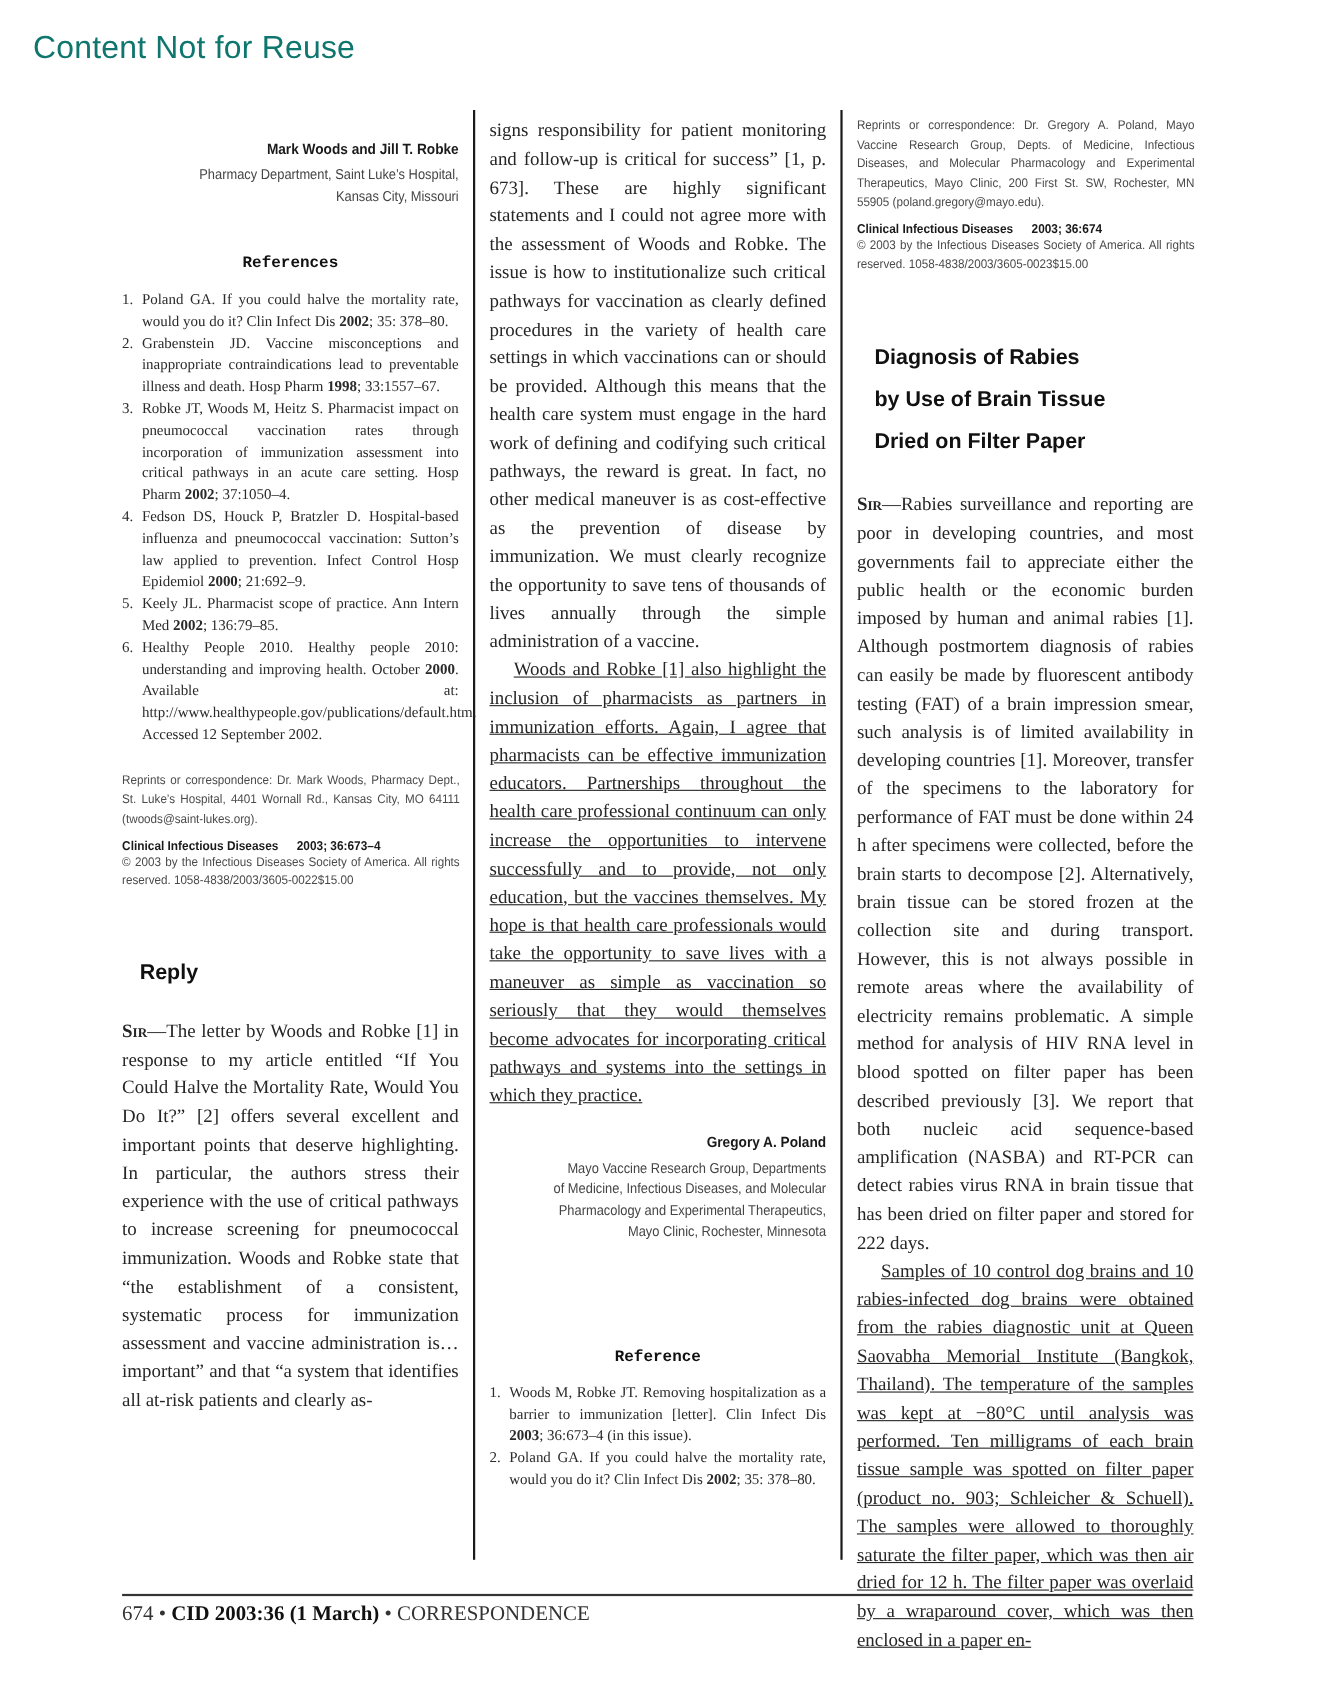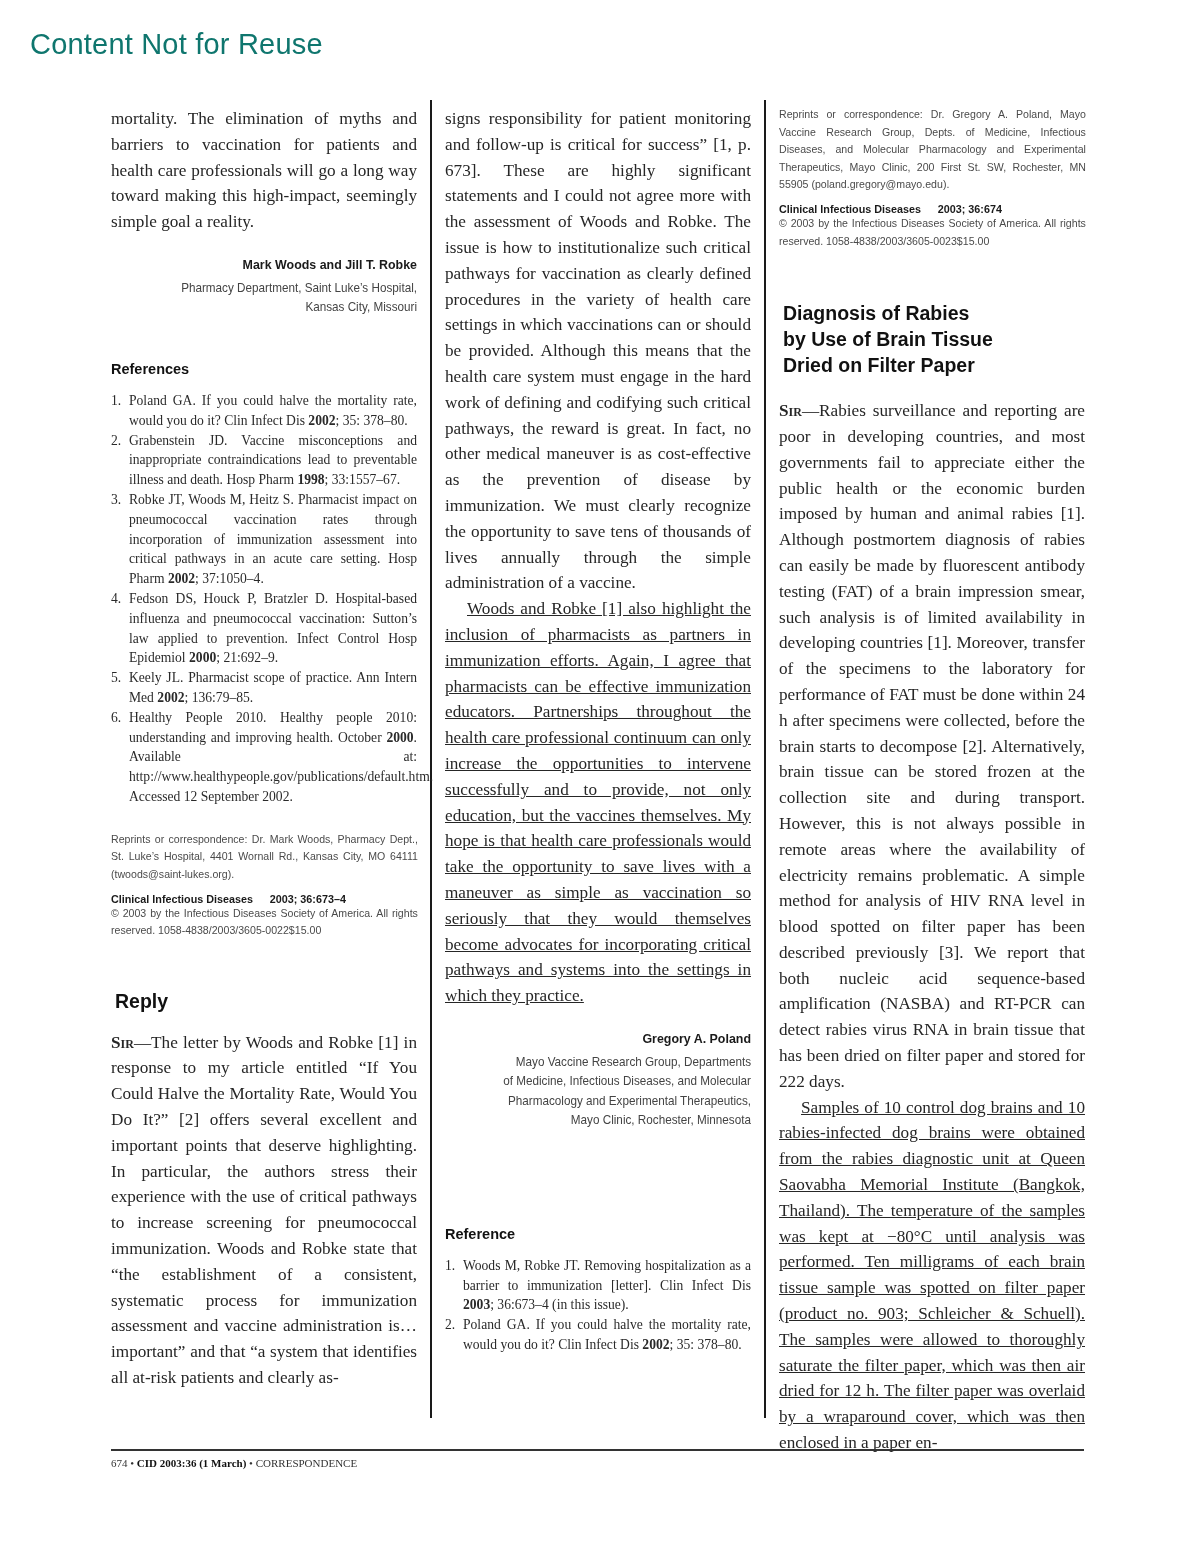--- a/index.html
+++ b/index.html
@@ -32,26 +32,26 @@
   .sig-name {
     text-align: right; font-family: "Liberation Sans", "DejaVu Sans", sans-serif;
     font-weight: bold; font-size: 13.5px; color: #1a1a1a; margin: 0; transform: scaleX(0.92); transform-origin: right;
   }
   .sig-aff {
     text-align: right; font-family: "Liberation Sans", "DejaVu Sans", sans-serif;
     font-size: 13px; line-height: 19.5px; color: #444; margin: 0;
     transform: scaleX(0.9); transform-origin: right;
   }
   .sec-head {
-    font-family: Liberation Sans, sans-serif;
-    font-weight: bold; font-size: 14.5px; color: #111; margin: 0;
+    font-family: Liberation Mono, monospace;
+    font-weight: bold; font-size: 14.5px; color: #111; margin: 0; text-align: center;
   }
   .big-head {
     font-family: "Liberation Sans", "DejaVu Sans", sans-serif;
-    font-weight: bold; font-size: 19.5px; color: #111; margin: 4px; line-height: 22px;
+    font-weight: bold; font-size: 19.5px; color: #111; margin: 16px; line-height: 22px;
   }
   ol.refs {
     margin: 0; padding: 0; list-style: none;
     font-size: 13.6px; line-height: 19.8px; color: #2a2a2a;
   }
   ol.refs li { position: relative; padding-left: 18px; text-align: justify; }
   ol.refs li .num { position: absolute; left: 0; top: 0; }
   .small-sans {
     font-family: "Liberation Sans", "DejaVu Sans", sans-serif;
     font-size: 11.4px; line-height: 17.6px; color: #4a4a4a; margin: 0;
@@ -62,34 +62,33 @@
     font-size: 11.6px; font-weight: bold; color: #1a1a1a; margin: 0;
     transform: scaleX(0.93); transform-origin: left; white-space: nowrap;
   }
   .cid-line .gap { display: inline-block; width: 18px; }
 
   .footer-rule {
     position: absolute; left: 111px; top: 1449px; width: 973px; height: 1.5px; background: #333;
   }
   .footer {
     position: absolute; left: 111px; top: 1457px;
-    font-family: "Liberation Serif", "DejaVu Serif", serif; font-size: 11px; color: #333;
+    font-family: "Liberation Serif", "DejaVu Serif", serif; font-size: 19px; color: #333;
   }
   .footer b { color: #111; }
 </style>
 </head>
 <body>
 
 <div class="watermark">Content Not for Reuse</div>
 
 <div class="divider div1"></div>
 <div class="divider div2"></div>
 
 <div class="col col1">
-  <p class="body" style="text-align-last:left;">mortality. The elimination of myths and barriers to vaccination for patients and health care professionals will go a long way toward making this high-impact, seemingly simple goal a reality.</p>
 
   <div style="height:22px"></div>
   <p class="sig-name">Mark Woods and Jill T. Robke</p>
   <div style="height:6px"></div>
   <p class="sig-aff">Pharmacy Department, Saint Luke’s Hospital,</p>
   <p class="sig-aff">Kansas City, Missouri</p>
 
   <div style="height:44px"></div>
   <p class="sec-head">References</p>
   <div style="height:14px"></div>

